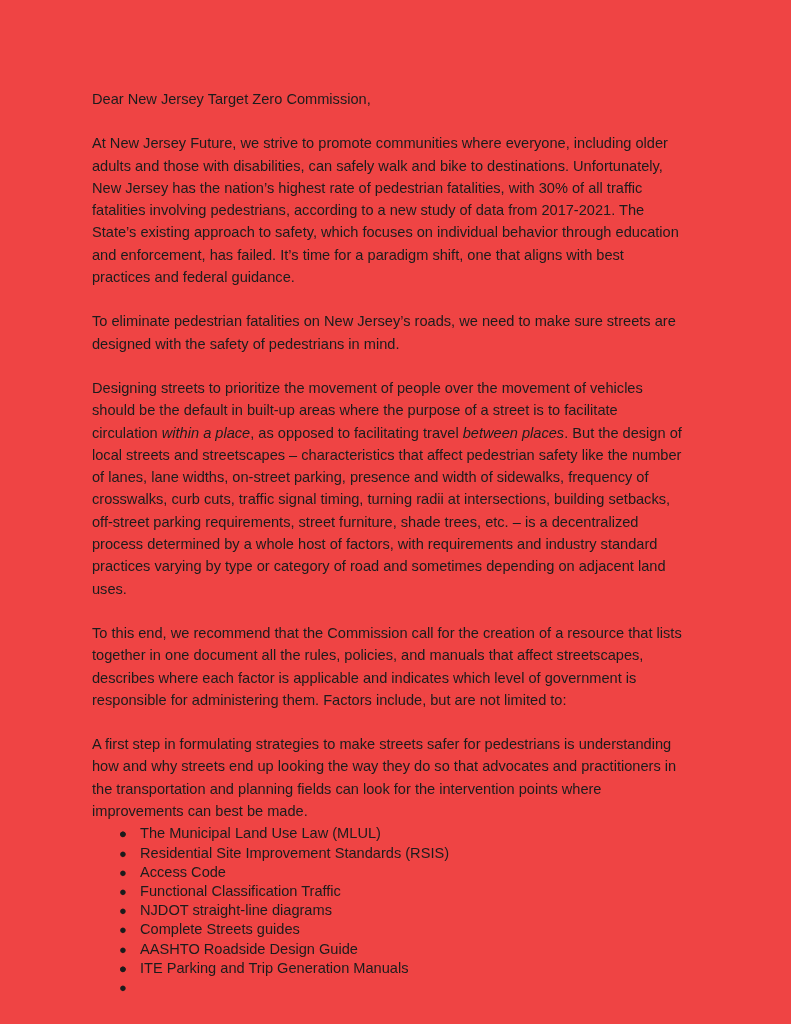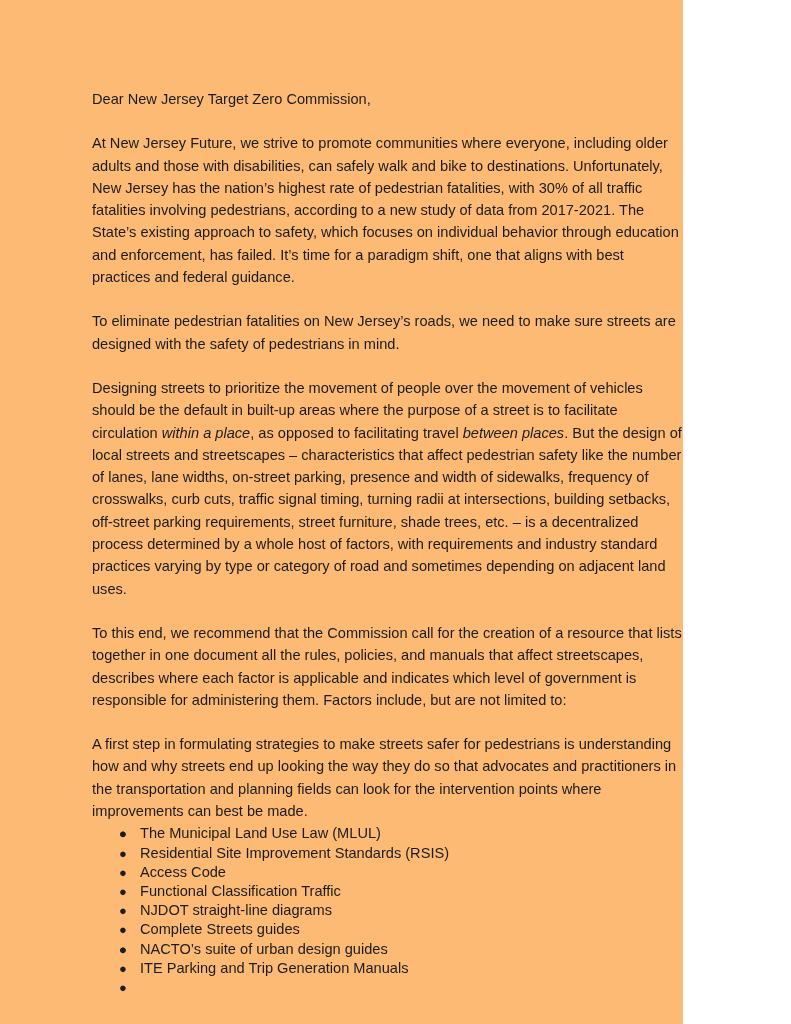--- a/index.html
+++ b/index.html
@@ -2,23 +2,23 @@
 <html><head>
 <meta charset="utf-8">
 <style>
   html, body {
     margin: 0;
     padding: 0;
     background: #ffffff;
   }
   .page {
     position: relative;
-    width: 683px;
+    width: 791px;
     height: 1024px;
-    background: #fdba74;
+    background: #ef4444;
     overflow: hidden;
     box-sizing: border-box;
   }
   .doc-body {
     position: absolute;
     left: 92px;
     top: 88px;
     width: 606px;
     font-family: "Liberation Sans", sans-serif;
     font-size: 14.6px;
@@ -113,24 +113,24 @@
         <li class="bullet-item">
           <span class="bullet-dot">●</span>
           <span>NJDOT straight-line diagrams</span>
         </li>
         <li class="bullet-item">
           <span class="bullet-dot">●</span>
           <span>Complete Streets guides</span>
         </li>
         <li class="bullet-item">
           <span class="bullet-dot">●</span>
+          <span>AASHTO Roadside Design Guide</span>
         </li>
         <li class="bullet-item">
           <span class="bullet-dot">●</span>
-          <span>NACTO’s suite of urban design guides</span>
         </li>
         <li class="bullet-item">
           <span class="bullet-dot">●</span>
           <span>ITE Parking and Trip Generation Manuals</span>
         </li>
         <li class="bullet-item">
           <span class="bullet-dot">●</span>
         </li>
       </ul>
     </div>

